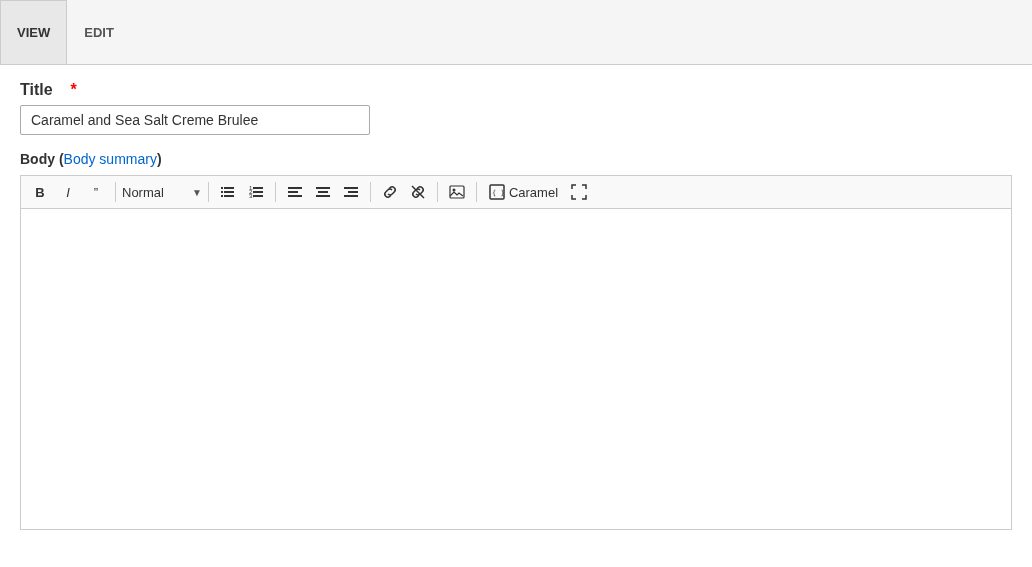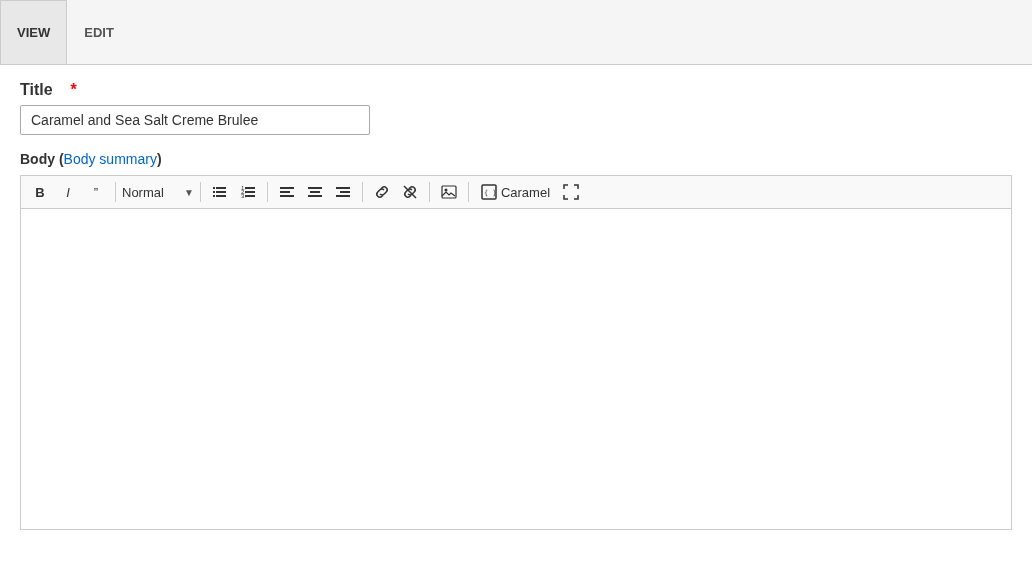--- a/index.html
+++ b/index.html
@@ -127,21 +127,21 @@
     .toolbar-separator {
       width: 1px;
       height: 20px;
       background: #ccc;
       margin: 0 4px;
     }
 
     .format-select-wrapper {
       display: flex;
       align-items: center;
-      gap: 2px;
+      gap: 10px;
     }
 
     .format-select {
       font-size: 13px;
       border: none;
       background: transparent;
       cursor: pointer;
       color: #333;
       padding: 2px 0;
       outline: none;

